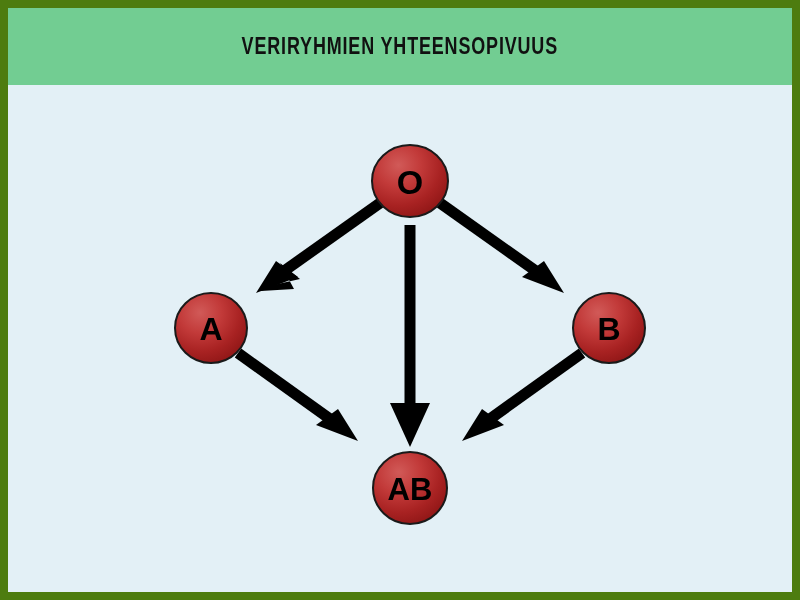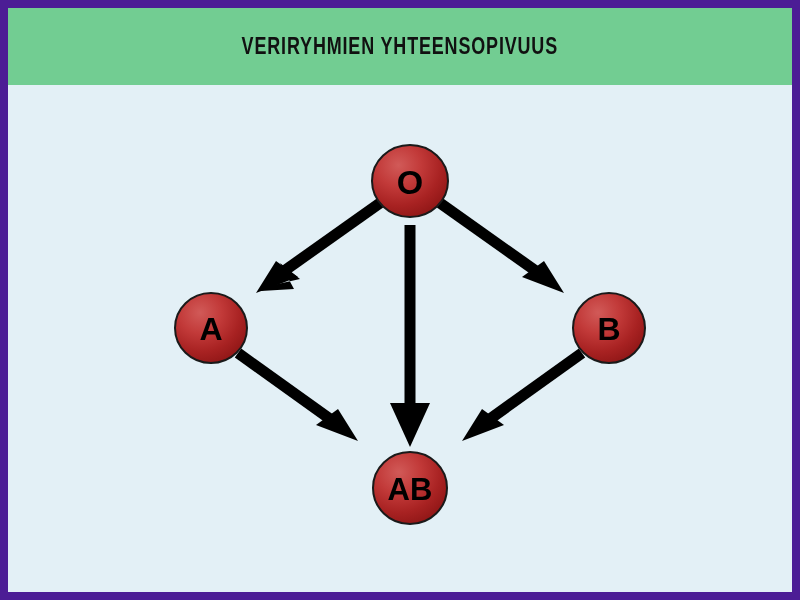--- a/index.html
+++ b/index.html
@@ -12,21 +12,21 @@
     height: 600px;
     overflow: hidden;
     font-family: "Liberation Sans", sans-serif;
   }
 
   #poster {
     position: relative;
     width: 800px;
     height: 600px;
     box-sizing: border-box;
-    border: 8px solid #4c1d95;
+    border: 8px solid #4d7c0f;
     background: #e3f0f6;
     overflow: hidden;
   }
 
   #header-bar {
     position: absolute;
     left: 0;
     top: 0;
     width: 784px;
     height: 77px;

